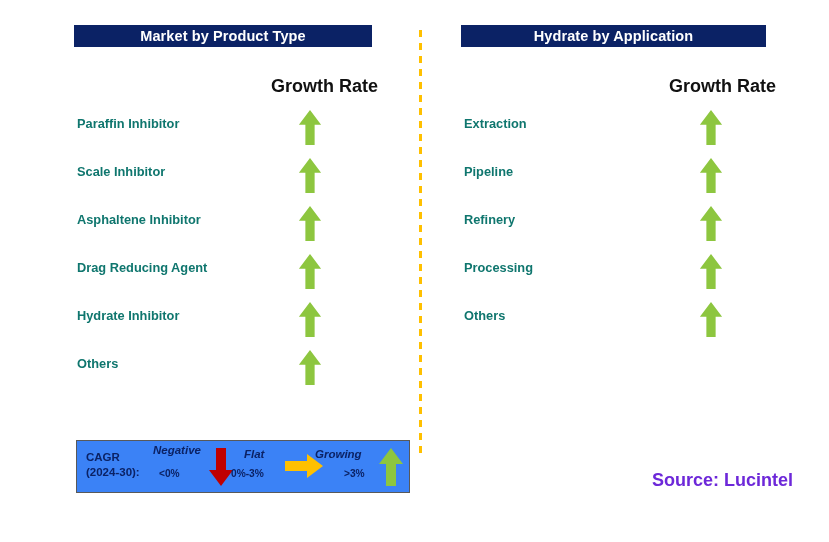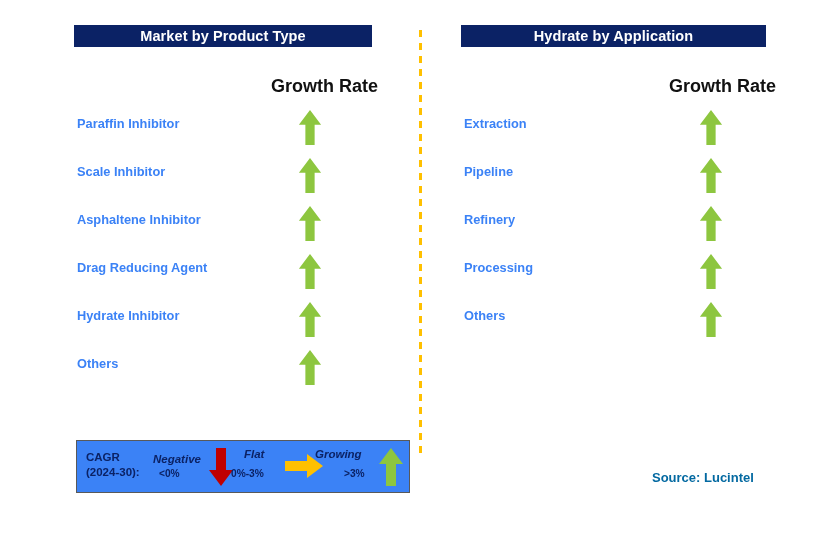--- a/index.html
+++ b/index.html
@@ -69,21 +69,21 @@
     width: 100%;
   }
   .row {
     position: relative;
     height: 48px;
   }
   .row-label {
     position: absolute;
     left: 3px;
     top: 12px;
-    color: #3b82f6;
+    color: #0f766e;
     font-size: 12.8px;
     font-weight: bold;
     white-space: nowrap;
   }
   .row-arrow {
     position: absolute;
     top: 5px;
     width: 30px;
     height: 37px;
   }
@@ -147,39 +147,39 @@
     font-size: 10.2px;
     font-weight: bold;
     white-space: nowrap;
   }
   .legend-icon {
     position: absolute;
     width: 26px;
     height: 40px;
   }
 
-  .lg-neg-term   { left: 76px;  top: 12px; }
+  .lg-neg-term   { left: 76px;  top: 3px; }
   .lg-neg-range  { left: 82px;  top: 27px; }
   .lg-neg-icon   { left: 131px; top: 6px; }
 
   .lg-flat-term  { left: 167px; top: 7px; }
   .lg-flat-range { left: 154px; top: 27px; }
   .lg-flat-icon  { left: 207px; top: 11px; width: 40px; height: 28px; }
 
   .lg-grow-term  { left: 238px; top: 7px; }
   .lg-grow-range { left: 267px; top: 27px; }
   .lg-grow-icon  { left: 301px; top: 6px; }
 
   
   #source {
     position: absolute;
     left: 652px;
     top: 470px;
-    color: #0369a1;
-    font-size: 13px;
+    color: #6d28d9;
+    font-size: 18px;
     font-weight: bold;
     white-space: nowrap;
   }
 </style>
 </head>
 <body>
 
 <div id="canvas">
 
   <div class="panel panel-left">

